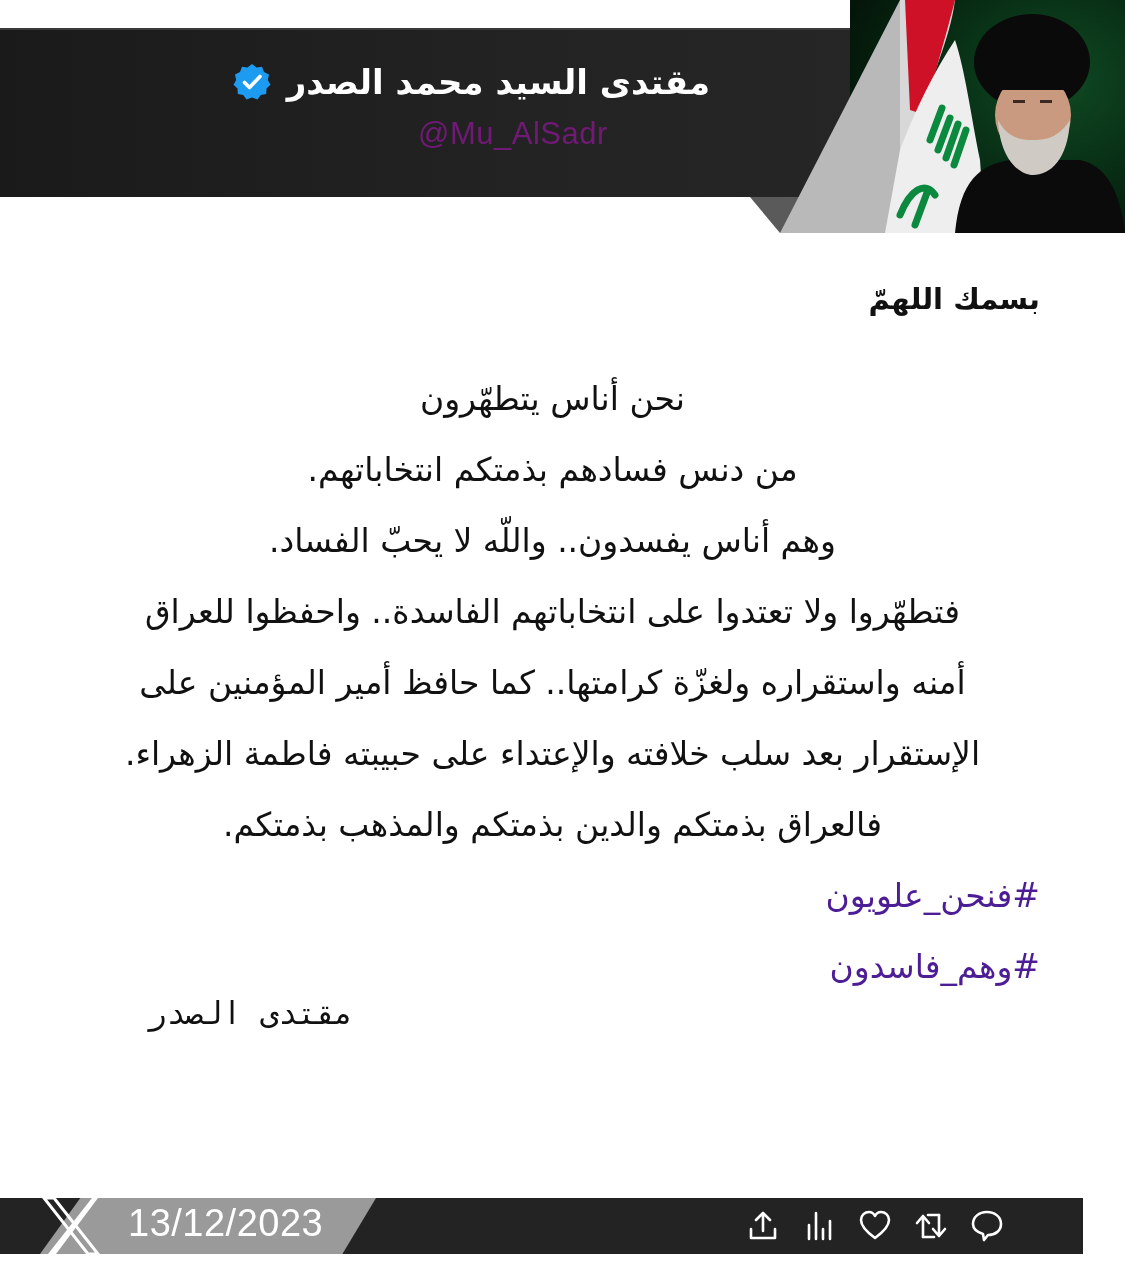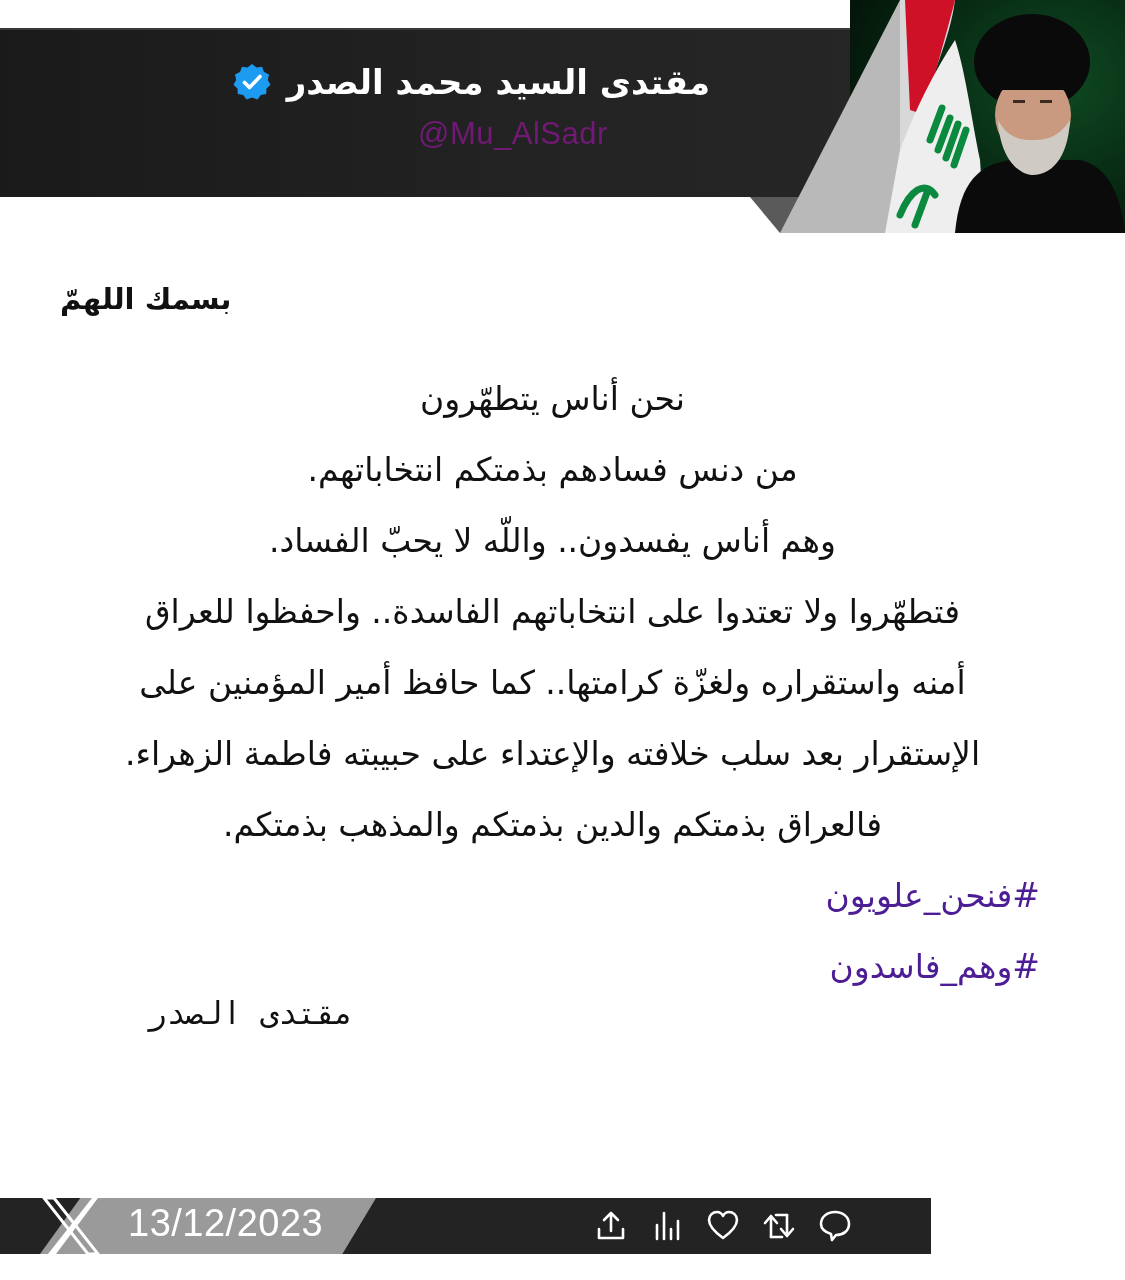--- a/index.html
+++ b/index.html
@@ -27,41 +27,41 @@
   .handle {
     position: absolute; top: 116px; left: 418px; width: 200px;
     color: #701a75; font-size: 31px; font-family: "Liberation Sans", sans-serif; letter-spacing: 0.5px;
   }
 
   
   .post-body {
     position: absolute; left: 60px; top: 270px; width: 980px; direction: rtl;
   }
   .opening {
-    text-align: left; font-size: 29px; font-weight: bold; margin-bottom: 32px;
+    text-align: right; font-size: 29px; font-weight: bold; margin-bottom: 32px;
     padding-left: 0; width: 100%;
     position: absolute; top: 12px; left: 0; right: 0;
   }
   .lines {
     position: absolute; top: 93px; right: 0; width: 975px;
   }
   .line {
     font-size: 33px; line-height: 71px; color: #111; text-align: center; white-space: nowrap;
     font-weight: 400;
   }
   .hashtag {
     font-size: 33px; line-height: 71px; color: #4c1d95; text-align: right; display: block;
   }
   .signature {
     position: absolute; top: 995px; left: 148px; font-size: 31px; font-weight: 500; direction: rtl; font-family: Liberation Mono, monospace;
   }
 
   
   .footer-bar {
-    position: absolute; left: 0; top: 1198px; width: 931px; height: 56px;
+    position: absolute; left: 0; top: 1198px; width: 1083px; height: 56px;
     background: #232323;
   }
   .date-slant {
     position: absolute; left: 40px; top: 0; width: 336px; height: 56px;
     background: #9a9a9a;
     clip-path: polygon(12% 0, 100% 0, 90% 100%, 0 100%);
   }
   .x-logo { position: absolute; left: 40px; top: 0; width: 62px; height: 56px; }
   .date-text {
     position: absolute; left: 128px; top: 4px; color: #ffffff; font-size: 38px;

